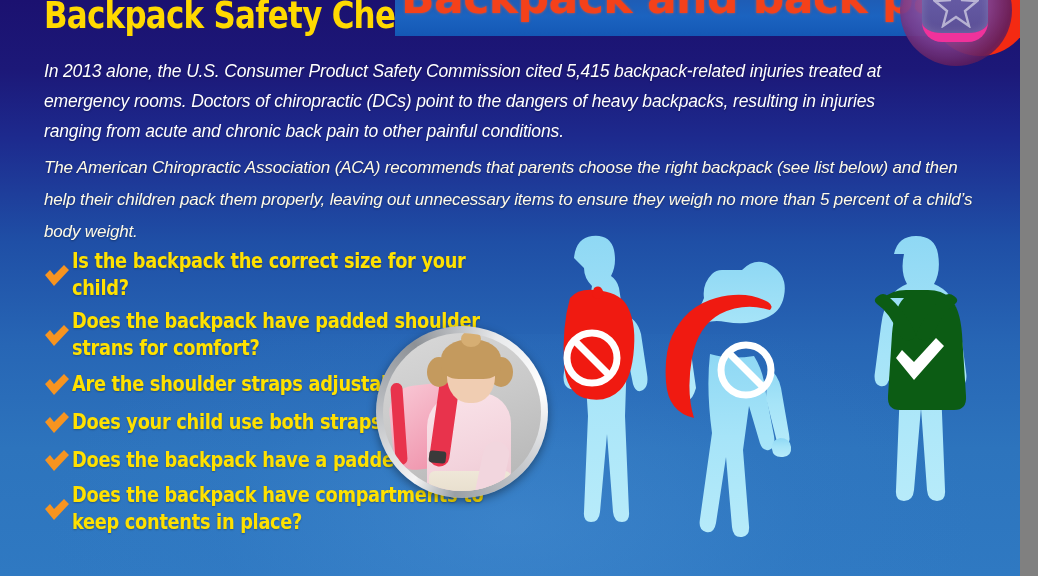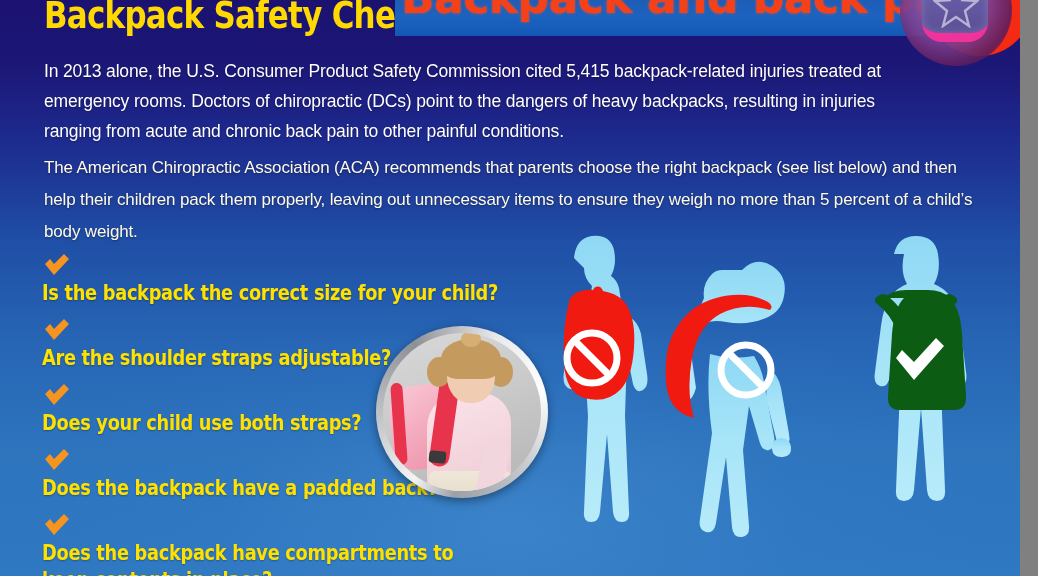--- a/index.html
+++ b/index.html
@@ -148,43 +148,43 @@
   
   .para {
     position: absolute;
     z-index: 20;
     color: #ffffff;
     font-family: "Liberation Sans", sans-serif;
     font-size: 17.5px;
     line-height: 30px;
     letter-spacing: -0.15px;
     text-shadow: 0 1px 2px rgba(0,0,0,0.35);
+    font-style: italic;
   }
   .para-1 { left: 44px; top: 56px; width: 890px; }
   .para-2 {
     left: 44px; top: 152px; width: 930px;
     font-size: 17px;
     line-height: 32px;
     color: #FFFBE8;
   }
 
   
   .checklist {
     position: absolute;
     left: 42px;
     top: 248px;
     width: 490px;
     z-index: 25;
   }
   .check-item {
     position: relative;
     display: flex;
-    align-items: flex-start;
+    align-items: center;
     margin-bottom: 6px;
-    flex-direction: column;
   }
   .check-icon {
     flex: 0 0 auto;
     width: 30px;
     height: 28px;
     margin-top: 4px;
     position: relative;
   }
   .check-icon svg { position: absolute; left: 2px; top: 2px; }
   .check-label {
@@ -421,20 +421,28 @@
 
       <div class="check-item" data-interactable="false">
         <span class="check-icon" data-interactable="false">
           <svg width="26" height="24" viewBox="0 0 26 24" xmlns="http://www.w3.org/2000/svg">
             <path fill="#F79420" d="M1,10 L6,5 L10,10 L20,0 L25,5 L10,21 Z"></path>
           </svg>
         </span>
         <span class="check-label" data-interactable="false">Is the backpack the correct size for your child?</span>
       </div>
 
+      <div class="check-item" data-interactable="false">
+        <span class="check-icon" data-interactable="false">
+          <svg width="26" height="24" viewBox="0 0 26 24" xmlns="http://www.w3.org/2000/svg">
+            <path fill="#F79420" d="M1,10 L6,5 L10,10 L20,0 L25,5 L10,21 Z"></path>
+          </svg>
+        </span>
+        <span class="check-label" data-interactable="false">Does the backpack have padded shoulder strans for comfort?</span>
+      </div>
 
       <div class="check-item" data-interactable="false">
         <span class="check-icon" data-interactable="false">
           <svg width="26" height="24" viewBox="0 0 26 24" xmlns="http://www.w3.org/2000/svg">
             <path fill="#F79420" d="M1,10 L6,5 L10,10 L20,0 L25,5 L10,21 Z"></path>
           </svg>
         </span>
         <span class="check-label" data-interactable="false">Are the shoulder straps adjustable?</span>
       </div>
 

